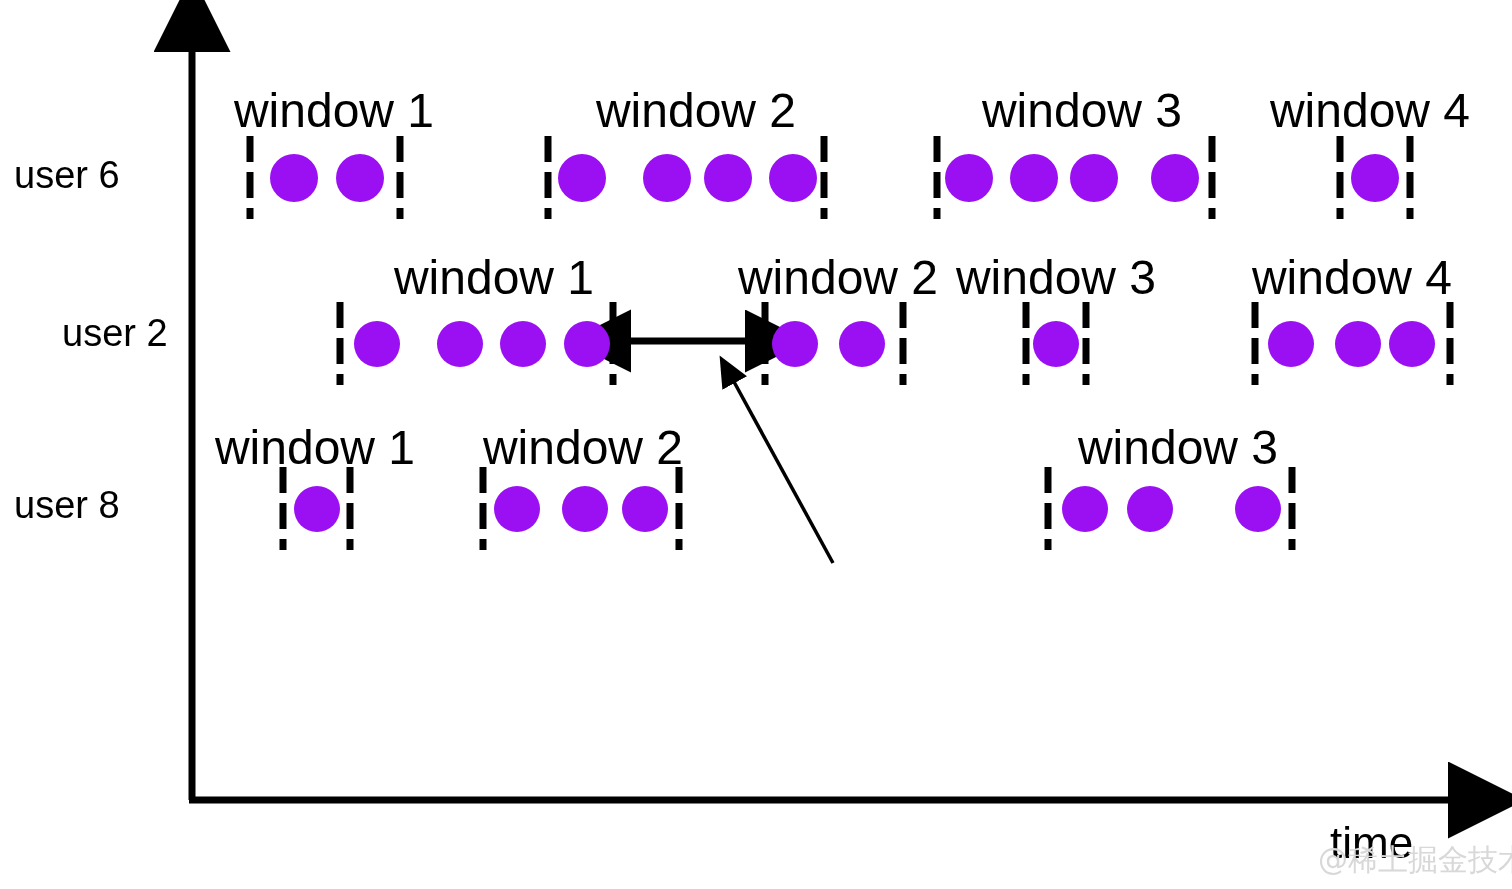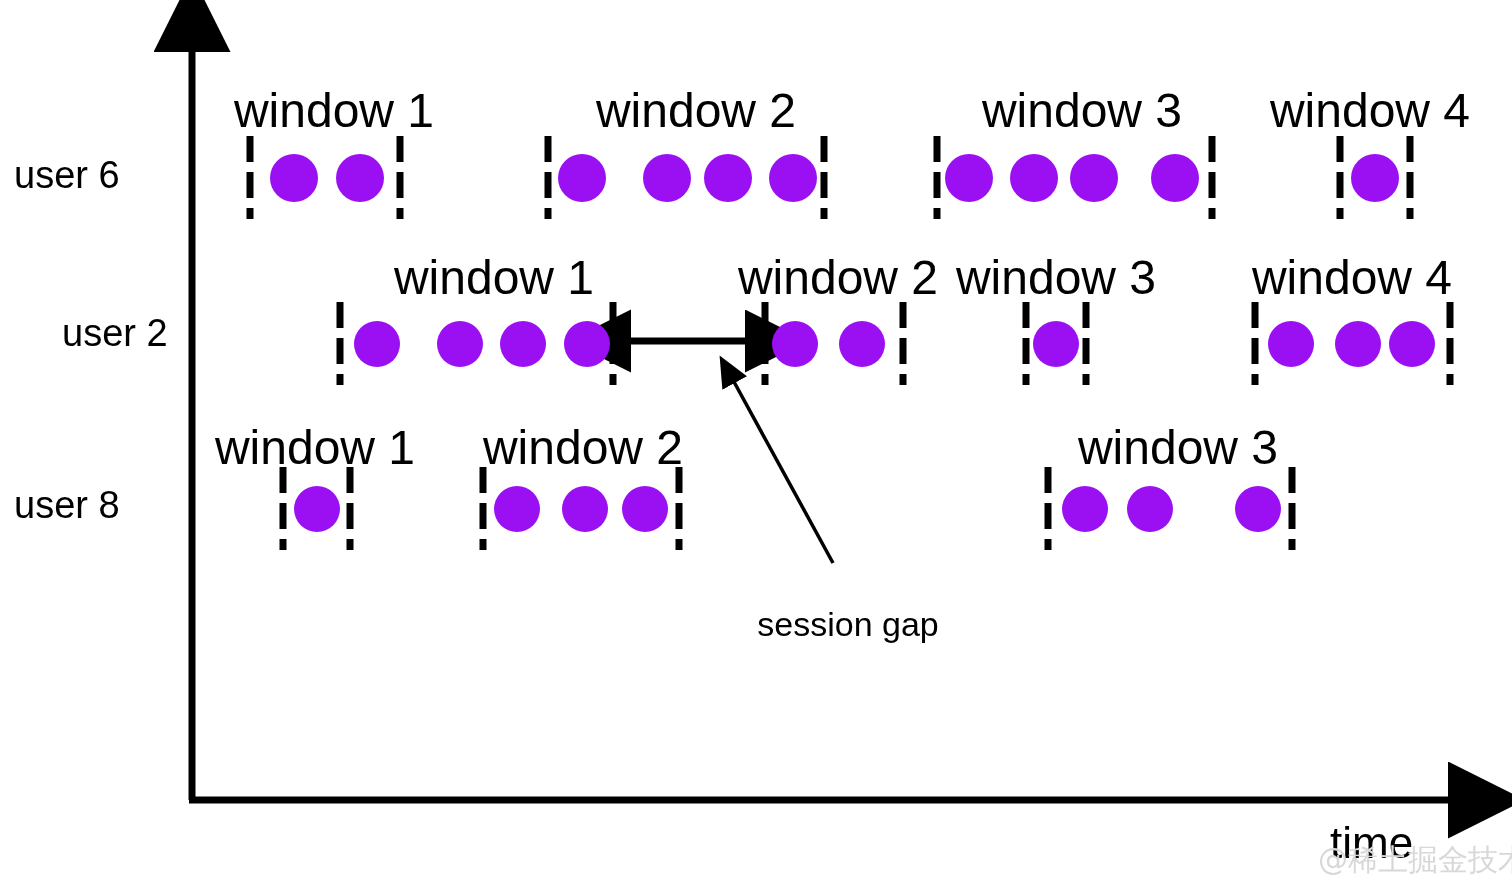--- a/index.html
+++ b/index.html
@@ -253,19 +253,18 @@
       <div class="win-label" style="left: 1370px; top: 83px;">window 4</div>
       <div class="win-label" style="left: 494px; top: 250px;">window 1</div>
       <div class="win-label" style="left: 838px; top: 250px;">window 2</div>
       <div class="win-label" style="left: 1056px; top: 250px;">window 3</div>
       <div class="win-label" style="left: 1352px; top: 250px;">window 4</div>
       <div class="win-label" style="left: 315px; top: 420px;">window 1</div>
       <div class="win-label" style="left: 583px; top: 420px;">window 2</div>
       <div class="win-label" style="left: 1178px; top: 420px;">window 3</div>
     </div>
 
-  <div class="annotation-label" style="left:848px; top:605px;">session gap</div>
 
   <div class="axis-label" style="left:1330px; top:818px;">time</div>
 
   <div class="watermark" style="left:1318px; top:840px;">@稀土掘金技术社区</div>
 
 </div>
 
 </body></html>

